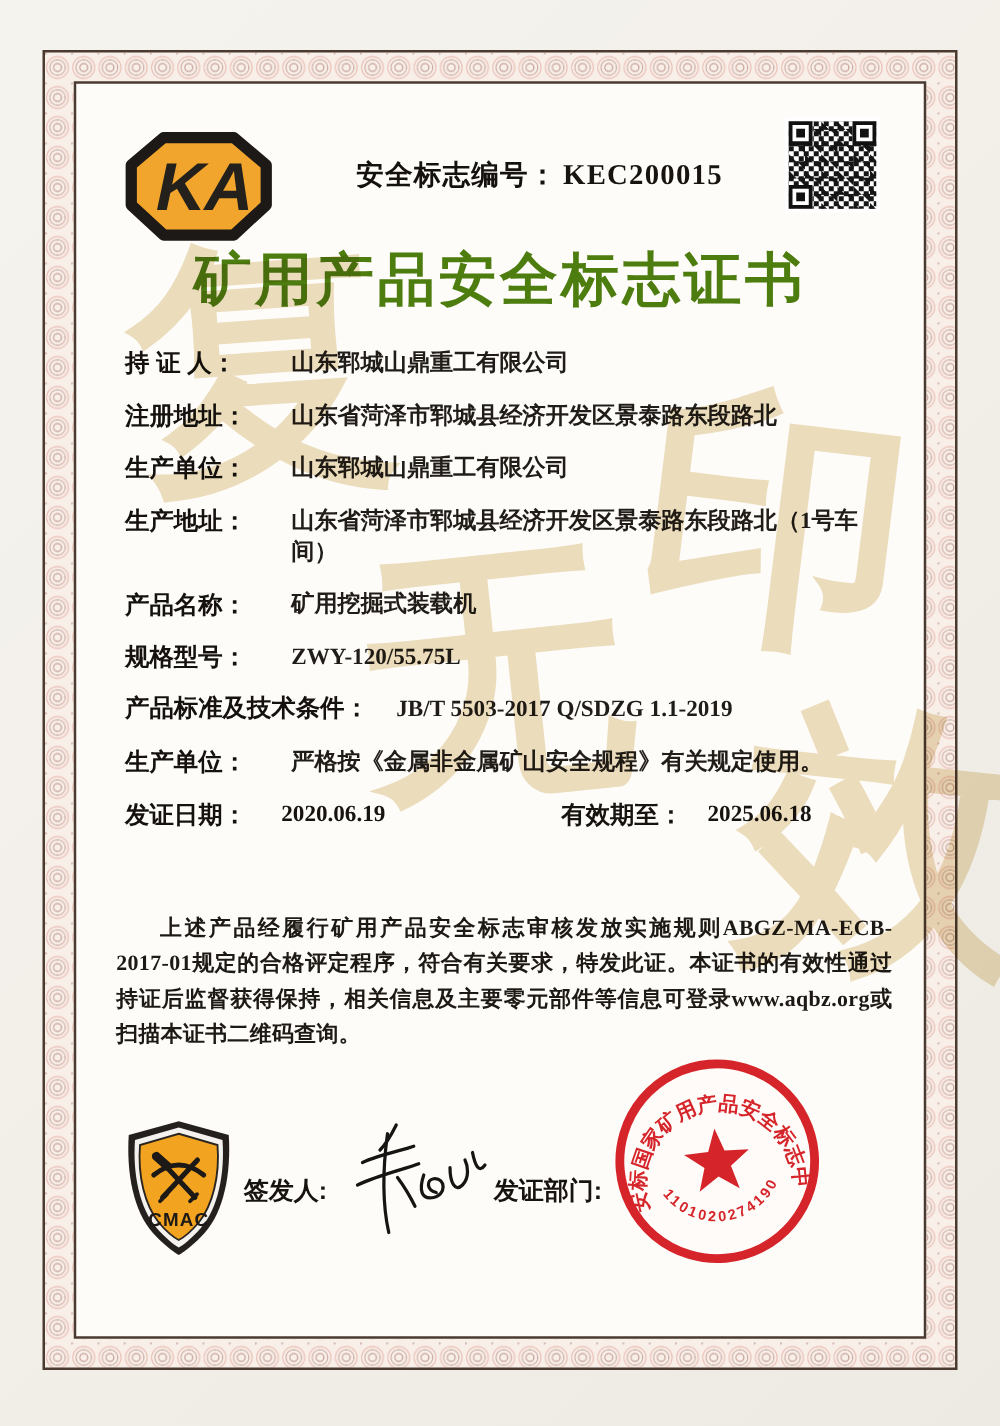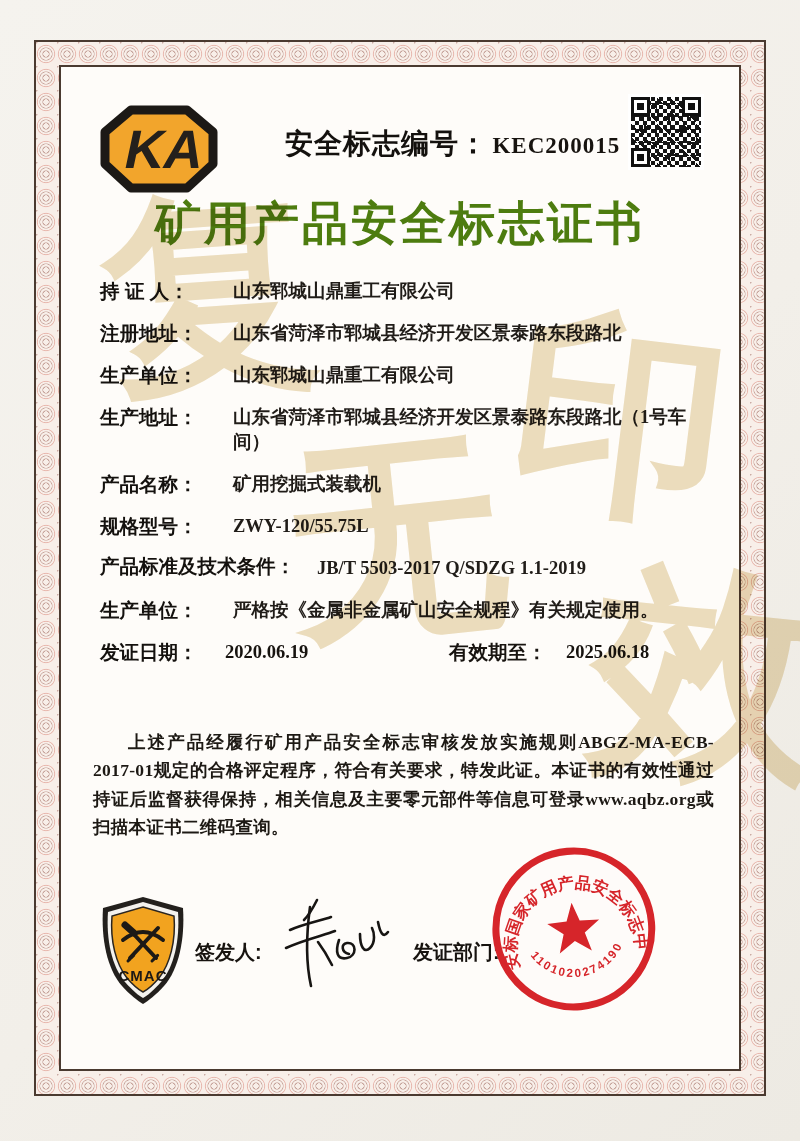--- a/index.html
+++ b/index.html
@@ -35,21 +35,21 @@
   .wm-char{
     position:absolute; font-family:"DejaVu Serif", serif; font-weight:700;
     color:#dcc48d; font-size:215px; line-height:1;
   }
 
   .content{ position:absolute; inset:0; z-index:2; }
 
   
   .ka-logo{ position:absolute; left:37px; top:38px; }
   .certno{ position:absolute; left:224px; top:58px; white-space:nowrap; }
-  .certno .lab{ font-weight:bold; font-size:28px; letter-spacing:1px;margin-top:13px; }
+  .certno .lab{ font-weight:bold; font-size:22px; letter-spacing:1px;margin-top:13px; }
   .certno .num{ font-family:"Liberation Serif", serif; font-weight:bold; font-size:23px; letter-spacing:1px; }
   .qr{
     position:absolute; left:567px; top:27px; width:76px; height:76px; background:#fff; padding:3px;
   }
   .qr-field{
     position:relative; width:100%; height:100%;
     background-image:
       repeating-conic-gradient(#151515 0 25%, transparent 0 50%),
       repeating-conic-gradient(transparent 0 25%, #151515 0 37%, transparent 0 50%);
     background-size:8px 8px, 13px 13px;
@@ -81,21 +81,21 @@
     position:absolute; left:32px; top:661px; width:621px;
     font-family:"Liberation Serif", serif; font-weight:600;
     font-size:17.5px; line-height:1.62; letter-spacing:.3px;
     text-indent:2em; text-align:justify; color:#1d1914;
   }
 
   
   .cmac{ position:absolute; left:37px; top:828px; }
   .signer-label{ position:absolute; left:134px; top:872px; font-weight:bold; font-size:20px; }
   .signature{ position:absolute; left:211px; top:822px; }
-  .issuer-label{ position:absolute; left:352px; top:872px; font-weight:bold; font-size:20px; }
+  .issuer-label{ position:absolute; left:334px; top:872px; font-weight:bold; font-size:20px; }
   .seal{ position:absolute; left:427px; top:776px; transform:rotate(-5deg); }
 </style>
 </head>
 <body>
 
 <div class="frame-outer">
   <div class="frame-inner">
 
     <div class="watermark" style="inset:0;">
       <span class="wm-char" style="left:42px; top:118px; transform:rotate(-4deg);">复</span>

